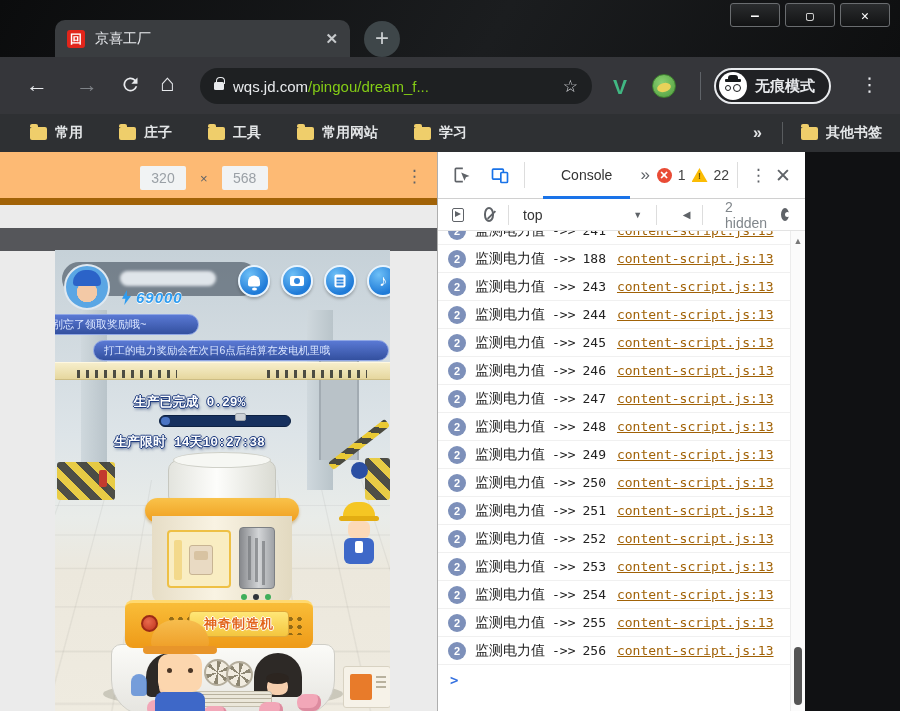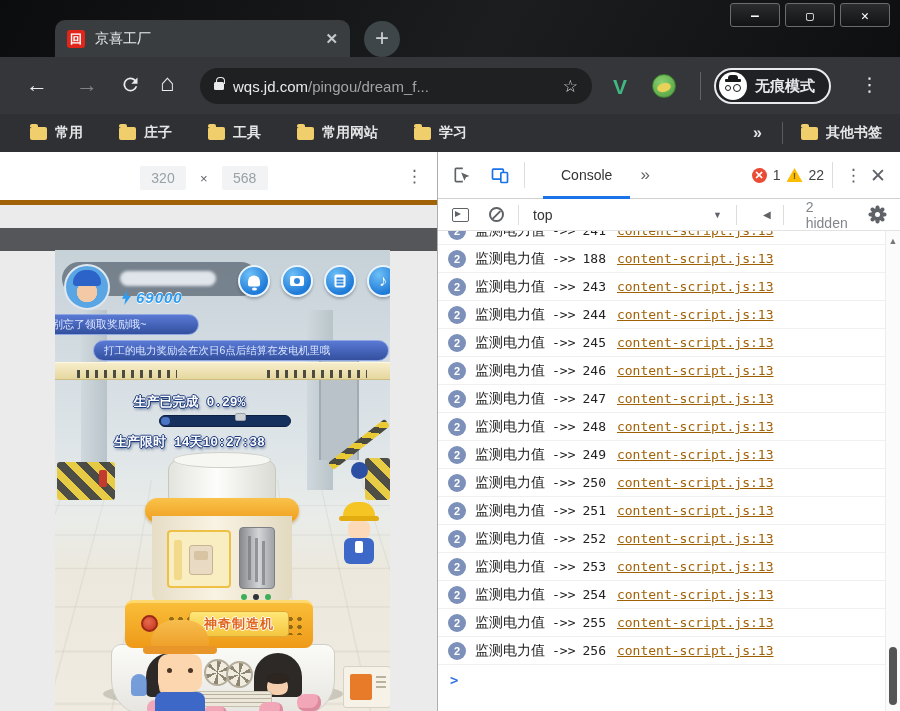--- a/index.html
+++ b/index.html
@@ -25,21 +25,21 @@
             background:#3e4649; color:#cdd1d3; font:300 24px/34px "Liberation Sans",sans-serif; text-align:center; }
 
   .navbar { position:absolute; left:0; top:57px; width:900px; height:57px; background:#35363a; }
   .nav-ico { position:absolute; top:16px; font-size:22px; color:#e8eaed; line-height:24px; }
   .omnibox { position:absolute; left:200px; top:11px; width:392px; height:36px; background:#1e2022;
              border-radius:18px; display:flex; align-items:center; padding:0 14px; }
   .lock { width:10px; height:8px; background:#e8eaed; border-radius:1.5px; position:relative; margin-right:9px; flex:0 0 auto; }
   .lock::before { content:""; position:absolute; top:-5px; left:1.5px; width:7px; height:6px;
                   border:1.5px solid #e8eaed; border-bottom:none; border-radius:4px 4px 0 0; }
   .url-host { color:#e8eaed; font-size:15px; }
-  .url-path { color:#a3a3a3; font-size:15px; }
+  .url-path { color:#84cc16; font-size:15px; }
   .omni-star { margin-left:auto; color:#dadce0; font-size:17px; }
   .ext-v { position:absolute; left:613px; top:18px; color:#41b883; font:bold 21px "Liberation Sans",sans-serif; }
   .ext-green { position:absolute; left:652px; top:17px; width:24px; height:24px; border-radius:50%;
                background:radial-gradient(circle at 40% 35%,#8bd072,#4e9c3c); border:1px solid #3c7e2e; }
   .ext-green::after { content:""; position:absolute; left:4px; top:8px; width:14px; height:9px;
                background:#e8d25a; border-radius:50%; transform:rotate(-15deg); }
   .nav-sep { position:absolute; left:700px; top:15px; width:1px; height:28px; background:#5f6368; }
   .incog-chip { position:absolute; left:714px; top:11px; height:36px; border:2px solid #e8eaed;
                 border-radius:18px; display:flex; align-items:center; padding:0 14px 0 3px; background:#202124; }
   .incog-circle { width:28px; height:28px; border-radius:50%; background:#fff; position:relative; margin-right:8px; }
@@ -56,22 +56,22 @@
   .baidu-paw { position:absolute; left:6px; top:7px; width:7px; height:8px; background:#fff; border-radius:50%;
                box-shadow:-4px -3px 0 -2px #fff, 4px -3px 0 -2px #fff, 0 -5px 0 -2.4px #fff; }
   .folder { width:17px; height:13px; background:#efce6b; border-radius:2px; margin-right:8px; position:relative; flex:0 0 auto; }
   .folder::before { content:""; position:absolute; left:0; top:-3px; width:8px; height:3px; background:#efce6b; border-radius:2px 2px 0 0; }
   .bm-spacer { flex:1; }
   .bm-overflow { margin-right:20px; font-size:16px; }
   .bm-sep { width:1px; height:22px; background:#595c5f; margin-right:18px; }
 
   
   .left-pane { position:absolute; left:0; top:152px; width:437px; height:559px; background:#ebebeb; }
-  .device-bar { position:absolute; left:0; top:0; width:437px; height:53px; background:#ffffff;
-                border-bottom:5px solid #a16207; }
+  .device-bar { position:absolute; left:0; top:0; width:437px; height:53px; background:#fdba74;
+                border-bottom:7px solid #a16207; }
   .dim-wrap { position:absolute; left:140px; top:14px; display:flex; align-items:center; gap:14px; }
   .dim-box { min-width:46px; height:24px; background:#f1f3f4; border-radius:2px; color:#9aa0a6;
              font-size:14px; display:flex; align-items:center; justify-content:center; padding:0 6px; }
   .dim-x { color:#5f6368; font-size:13px; }
   .device-menu { position:absolute; right:14px; top:14px; color:#5f6368; font-size:17px; }
   .page-darkband { position:absolute; left:0; top:76px; width:437px; height:23px; background:#55565a; }
 
   
   .game { position:absolute; left:55px; top:98px; width:335px; height:461px; overflow:hidden;
           background:linear-gradient(#c6d1d8 0%, #dde4e8 40%, #e9ece9 58%, #ece8dd 70%, #efebe0 100%); }
@@ -209,21 +209,21 @@
             box-shadow:21px 0 0 #4a3525; }
   .wb-body { position:absolute; left:12px; top:72px; width:50px; height:19px; background:#3e68c8; border-radius:8px 8px 0 0; }
 
   .box-br { position:absolute; left:288px; top:416px; width:48px; height:42px; background:#f6f2e8;
             border:1px solid #d8d2c2; border-radius:3px; }
   .box-br::before { content:""; position:absolute; left:6px; top:7px; width:22px; height:26px; background:#e87b2a; border-radius:2px; }
   .box-br::after { content:""; position:absolute; left:32px; top:9px; width:10px; height:2px; background:#b9b29e;
             box-shadow:0 5px 0 #b9b29e, 0 10px 0 #b9b29e; }
 
   
-  .devtools { position:absolute; left:437px; top:152px; width:463px; height:559px; background:#fff;
+  .devtools { position:absolute; left:437px; top:152px; width:368px; height:559px; background:#fff;
               border-left:1px solid #aeaeae; color:#333; }
   .dt-toolbar { position:absolute; left:0; top:0; width:100%; height:47px; border-bottom:1px solid #d0d0d0;
                 display:flex; align-items:center; }
   .dt-ico { color:#5f6368; display:flex; align-items:center; justify-content:center; }
   .i-inspect { margin-left:14px; }
   .i-device { margin-left:18px; }
   .vsep { width:1px; height:26px; background:#ddd; margin:0 14px; }
   .dt-tab { position:relative; height:47px; display:flex; align-items:center; padding:0 22px;
             font-size:14px; color:#333; }
   .dt-tab.active::after { content:""; position:absolute; left:4px; right:4px; bottom:0; height:3px; background:#1a73e8; }

